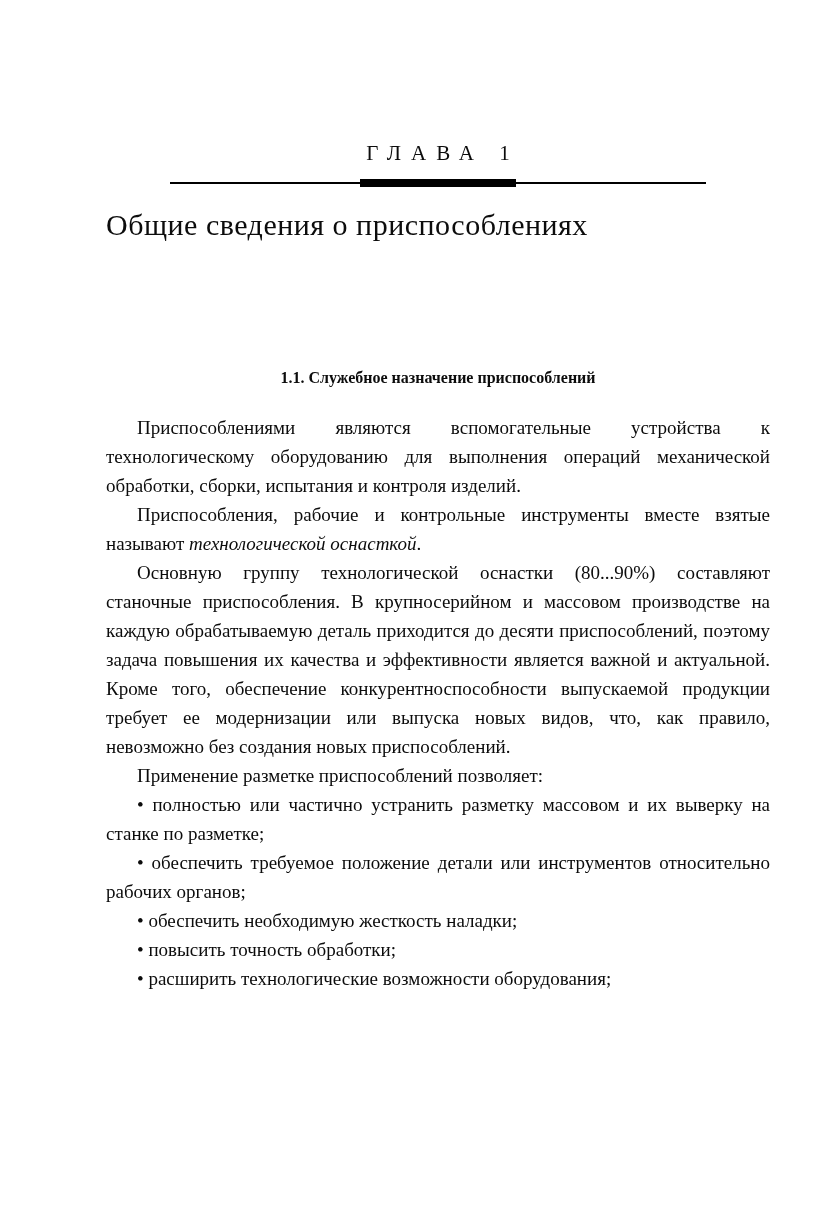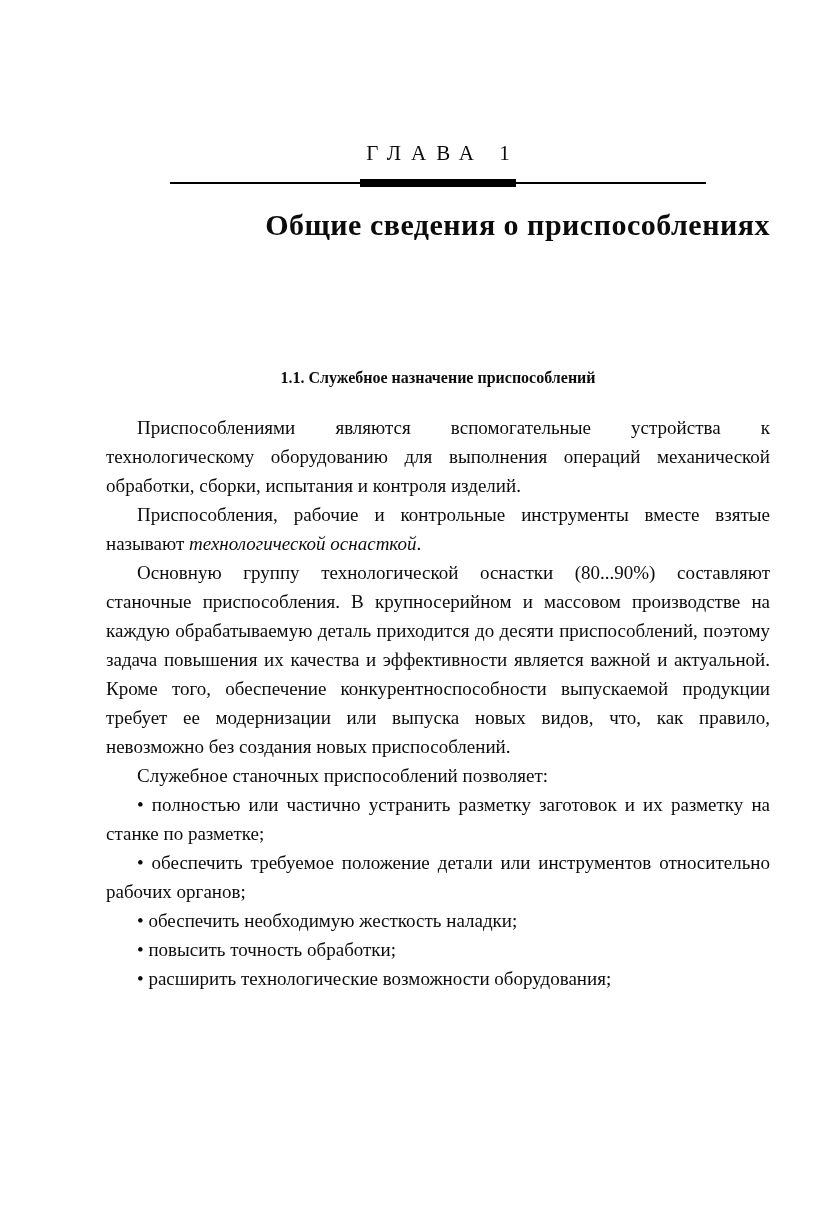--- a/index.html
+++ b/index.html
@@ -45,22 +45,22 @@
     transform: translateX(-50%);
     top: 0;
     height: 8px;
     width: 156px;
     background: #000;
   }
   h1.title {
     margin: 20px 0 0 0;
     font-size: 30px;
     line-height: 36px;
-    font-weight: bold;
-    text-align: right;
+    font-weight: normal;
+    text-align: left;
     letter-spacing: 0.5px;
   }
   h2.section {
     margin: 122px 0 0 0;
     font-size: 16px;
     line-height: 26px;
     font-weight: bold;
     text-align: center;
   }
   .body-text {
@@ -106,26 +106,26 @@
 
     <p class="para">
       <span>Приспособления, рабочие и контрольные инструменты вместе взятые называют </span><em>технологической оснасткой</em><span>.</span>
     </p>
 
     <p class="para">
       <span>Основную группу технологической оснастки (80...90%) составляют станочные приспособления. В крупносерийном и массовом производстве на каждую обрабатываемую деталь приходится до десяти приспособлений, поэтому задача повышения их качества и эффективности является важной и актуальной. Кроме того, обеспечение конкурентноспособности выпускаемой продукции требует ее модернизации или выпуска новых видов, что, как правило, невозможно без создания новых приспособлений.</span>
     </p>
 
     <p class="para">
-      <span>Служебное станочных приспособлений позволяет:</span>
+      <span>Применение разметке приспособлений позволяет:</span>
     </p>
 
     <p class="para">
       <span class="marker">•</span>
-      <span>полностью или частично устранить разметку заготовок и их разметку на станке по разметке;</span>
+      <span>полностью или частично устранить разметку массовом и их выверку на станке по разметке;</span>
     </p>
 
     <p class="para">
       <span class="marker">•</span>
       <span>обеспечить требуемое положение детали или инструментов относительно рабочих органов;</span>
     </p>
 
     <p class="para">
       <span class="marker">•</span>
       <span>обеспечить необходимую жесткость наладки;</span>

